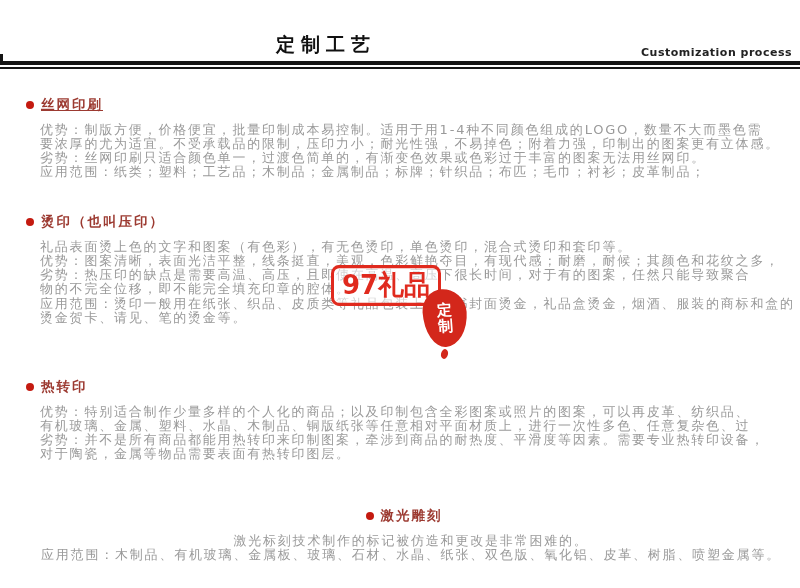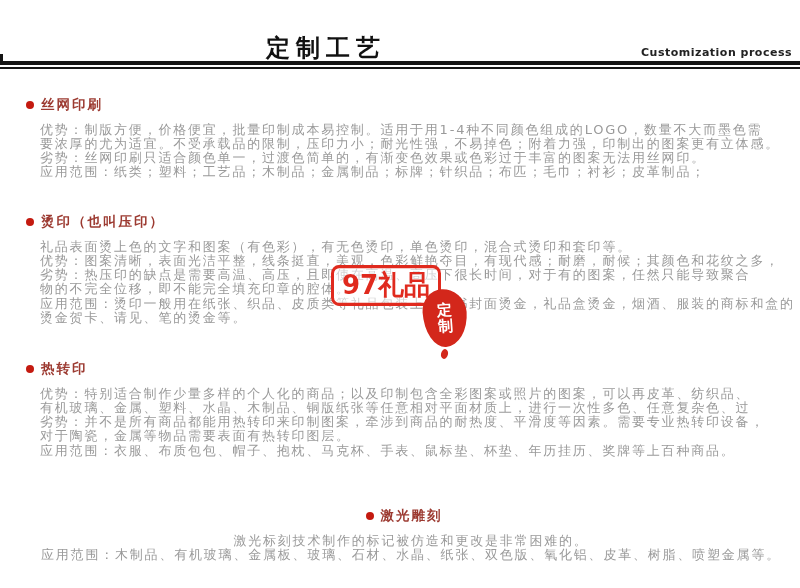--- a/index.html
+++ b/index.html
@@ -3,21 +3,21 @@
 <meta charset="utf-8">
 <style>
   html,body{margin:0;padding:0;}
   body{
     width:800px;height:588px;position:relative;background:#ffffff;overflow:hidden;
     font-family:"DejaVu Sans","Liberation Sans",sans-serif;
   }
   
   .page-title{
     position:absolute;top:32px;left:0;width:652px;text-align:center;
-    font-size:24px;font-weight:bold;color:#111;letter-spacing:6px;
+    font-size:19px;font-weight:bold;color:#111;letter-spacing:6px;
   }
   .page-subtitle{
     position:absolute;top:46px;right:8px;
     font-size:11px;font-weight:bold;color:#222;letter-spacing:0.5px;
   }
   .rule-thick{position:absolute;left:0;top:61px;width:800px;height:4px;background:#151515;}
   .rule-thin{position:absolute;left:0;top:67px;width:800px;height:2px;background:#151515;}
   .edge-tick{position:absolute;left:0;top:54px;width:3px;height:8px;background:#151515;}
 
   
@@ -30,21 +30,21 @@
   }
   .section{position:absolute;left:26px;width:756px;}
   .bullet{
     display:inline-block;width:8px;height:8px;border-radius:50%;
     background:var(--bullet-color);vertical-align:middle;margin-right:7px;
   }
   .heading{
     font-size:13.5px;font-weight:bold;color:var(--heading-color);
     letter-spacing:2px;vertical-align:middle;
   }
-  .section:first-child .heading{}
+  .section:first-child .heading{text-decoration:underline;}
   .sec-body{margin-top:9px;margin-left:14px;}
   .line{
     font-size:13px;line-height:14.3px;color:var(--body-color);
     letter-spacing:1.8px;white-space:nowrap;
   }
 
   
   .wm-box{
     position:absolute;left:331px;top:266px;width:104px;height:33px;z-index:6;
     border:3px solid var(--wm-color);border-radius:8px;
@@ -84,26 +84,25 @@
         <div class="line">应用范围：纸类；塑料；工艺品；木制品；金属制品；标牌；针织品；布匹；毛巾；衬衫；皮革制品；</div>
       </div></div>
     <div class="section" style="top: 211px;"><span class="bullet"></span><span class="heading">烫印（也叫压印）</span><div class="sec-body">
         <div class="line">礼品表面烫上色的文字和图案（有色彩），有无色烫印，单色烫印，混合式烫印和套印等。</div>
         <div class="line">优势：图案清晰，表面光洁平整，线条挺直，美观，色彩鲜艳夺目，有现代感；耐磨，耐候；其颜色和花纹之多，</div>
         <div class="line">劣势：热压印的缺点是需要高温、高压，且即使在高温、高压下很长时间，对于有的图案，任然只能导致聚合</div>
         <div class="line">物的不完全位移，即不能完全填充印章的腔体。</div>
         <div class="line">应用范围：烫印一般用在纸张、织品、皮质类等礼品包装上。图书封面烫金，礼品盒烫金，烟酒、服装的商标和盒的</div>
         <div class="line">烫金贺卡、请见、笔的烫金等。</div>
       </div></div>
-    <div class="section" style="top: 358px;"><span class="bullet"></span><span class="heading">热转印</span><div class="sec-body">
+    <div class="section" style="top: 376px;"><span class="bullet"></span><span class="heading">热转印</span><div class="sec-body">
         <div class="line">优势：特别适合制作少量多样的个人化的商品；以及印制包含全彩图案或照片的图案，可以再皮革、纺织品、</div>
         <div class="line">有机玻璃、金属、塑料、水晶、木制品、铜版纸张等任意相对平面材质上，进行一次性多色、任意复杂色、过</div>
         <div class="line">劣势：并不是所有商品都能用热转印来印制图案，牵涉到商品的耐热度、平滑度等因素。需要专业热转印设备，</div>
         <div class="line">对于陶瓷，金属等物品需要表面有热转印图层。</div>
-        <div class="line">应用范围：衣服、布质包包、帽子、抱枕、马克杯、手表、鼠标垫、杯垫、年历挂历、奖牌等上百种商品。</div>
       </div></div>
     <div class="section" style="top: 505px; text-align: center;"><span class="bullet"></span><span class="heading">激光雕刻</span><div class="sec-body">
         <div class="line">激光标刻技术制作的标记被仿造和更改是非常困难的。</div>
         <div class="line">应用范围：木制品、有机玻璃、金属板、玻璃、石材、水晶、纸张、双色版、氧化铝、皮革、树脂、喷塑金属等。</div>
       </div></div>
   </div>
 
 <div class="wm-box">97礼品</div>
 <div class="wm-seal">
   <span>定</span>

